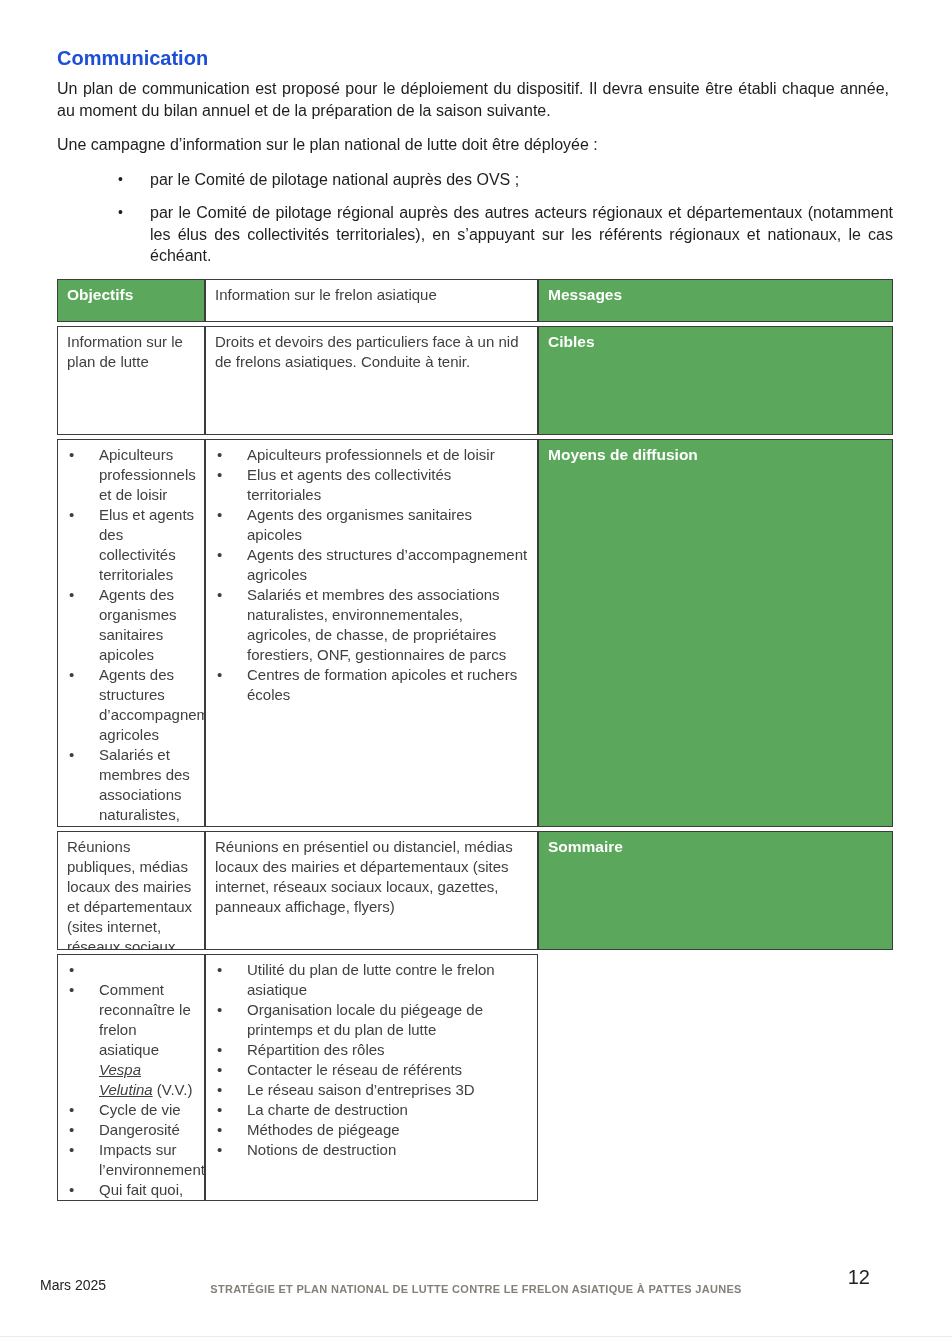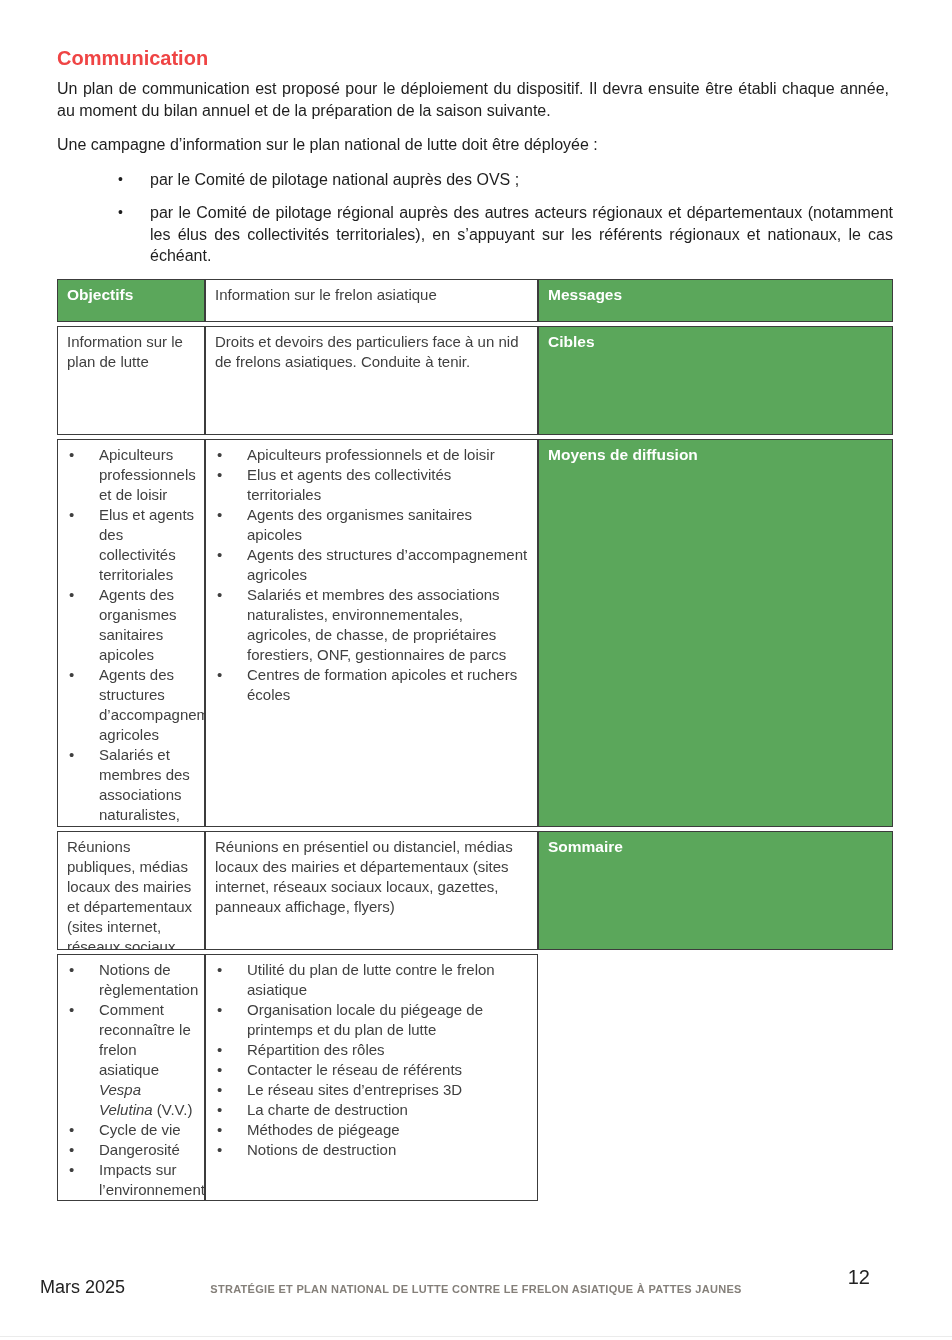--- a/index.html
+++ b/index.html
@@ -2,21 +2,21 @@
 <html lang="fr"><head>
 <meta charset="utf-8">
 <style>
   html,body{margin:0;padding:0;}
   body{
     width:952px;height:1340px;position:relative;background:#ffffff;
     font-family:"Liberation Sans",sans-serif;color:#1e1e1e;
   }
   .page{position:absolute;inset:0;overflow:hidden;background:#ffffff;}
   .content{position:absolute;left:57px;top:46px;width:836px;}
-  .heading{font-size:20px;font-weight:bold;color:#ef4444;margin:0 0 8px 0;line-height:24px;}
+  .heading{font-size:20px;font-weight:bold;color:#1d4ed8;margin:0 0 8px 0;line-height:24px;}
   .para{font-size:16px;line-height:21.5px;margin:0 4px 13px 0;}
   .just{text-align:justify;}
   .blist{margin:12px 0 12px 0;}
   .bitem{display:flex;padding-left:61px;margin-bottom:12px;font-size:16px;line-height:21.5px;}
   .bm{flex:0 0 32px;font-size:14px;}
   .bt{flex:1;}
 
   .tbl{
     display:grid;
     grid-template-columns:148px 333px 355px;
@@ -25,23 +25,23 @@
   }
   .cell{
     border:1.5px solid #3c3c3c;box-sizing:border-box;overflow:hidden;
     font-size:15px;line-height:20px;color:#3f3f3f;
     padding:5px 9px;background:#ffffff;
   }
   .lbl{background:#5BA75B;color:#ffffff;font-weight:bold;font-size:15.5px;}
   .cell .item{display:flex;}
   .item .blt{flex:0 0 30px;padding-left:2px;}
   .item .txt{flex:1;}
-  .it{font-style:italic;}
-
-  .footer-date{position:absolute;left:40px;top:1277px;font-size:18px;color:#222222;}
+  .it{font-style:italic;text-decoration:underline;}
+
+  .footer-date{position:absolute;left:40px;top:1277px;font-size:14px;color:#222222;}
   .footer-title{
     position:absolute;left:0;top:1283px;width:100%;text-align:center;
     font-size:11px;font-weight:bold;color:#847f79;letter-spacing:0.3px;
   }
   .footer-page{position:absolute;top:1266px;right:82px;font-size:20px;color:#222222;}
   .bottom-line{position:absolute;left:0;top:1336px;width:100%;height:1px;background:#ebebeb;}
 </style>
 </head>
 <body>
 
@@ -134,21 +134,20 @@
       </div>
 
       <div class="cell lbl">Moyens de diffusion</div>
       <div class="cell">Réunions publiques, médias locaux des mairies et départementaux (sites internet, réseaux sociaux locaux, ga­zettes, panneaux affichage, flyers)</div>
       <div class="cell">Réunions en présentiel ou distanciel, médias locaux des mairies et départe­mentaux (sites internet, réseaux sociaux locaux, gazettes, panneaux affichage, flyers)</div>
 
       <div class="cell lbl">Sommaire</div>
       <div class="cell">
         <div class="item">
             <span class="blt">•</span>
-            <span class="txt">Notions de règlementation</span>
           </div>
         <div class="item">
             <span class="blt">•</span>
             <span class="txt"><span>Comment reconnaître le frelon asiatique </span><span class="it">Vespa Velutina</span><span> (V.V.)</span></span>
           </div>
         <div class="item">
             <span class="blt">•</span>
             <span class="txt">Cycle de vie</span>
           </div>
         <div class="item">
@@ -176,21 +175,21 @@
         <div class="item">
             <span class="blt">•</span>
             <span class="txt">Répartition des rôles</span>
           </div>
         <div class="item">
             <span class="blt">•</span>
             <span class="txt">Contacter le réseau de référents</span>
           </div>
         <div class="item">
             <span class="blt">•</span>
-            <span class="txt">Le réseau sites d’entreprises 3D</span>
+            <span class="txt">Le réseau saison d’entreprises 3D</span>
           </div>
         <div class="item">
             <span class="blt">•</span>
             <span class="txt">La charte de destruction</span>
           </div>
         <div class="item">
             <span class="blt">•</span>
             <span class="txt">Méthodes de piégeage</span>
           </div>
         <div class="item">

